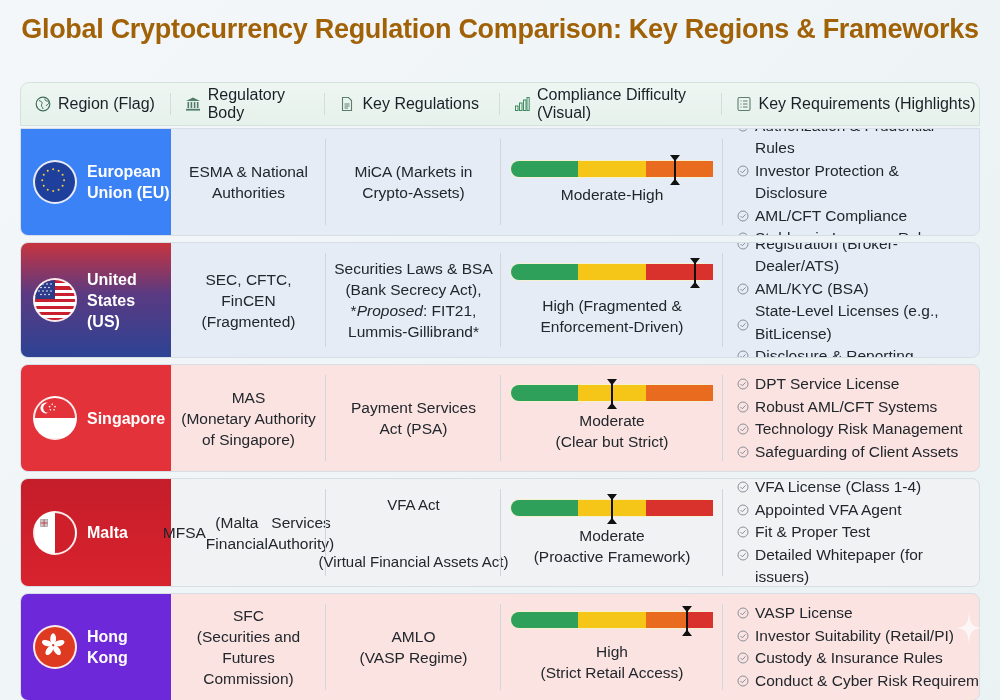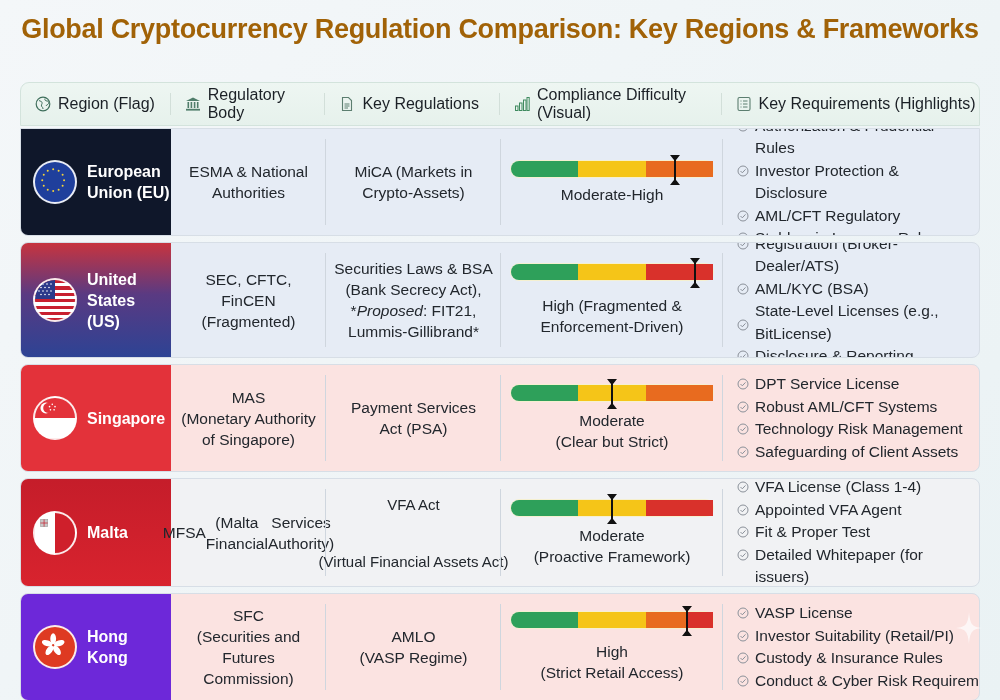--- a/index.html
+++ b/index.html
@@ -127,21 +127,21 @@
     <div class="hcell c5">
       <svg class="hicon" viewBox="0 0 16 16">
           <rect x="2" y="1.5" width="12" height="13" rx="1.5" fill="none" stroke="#5c7e70" stroke-width="1.1"></rect>
           <path d="M4.5 5h1M7 5h4.5M4.5 8h1M7 8h4.5M4.5 11h1M7 11h4.5" stroke="#5c7e70" stroke-width="1"></path>
         </svg>
       <span>Key Requirements (Highlights)</span>
     </div>
   </div>
 
   <div class="row first" style="height:108px; background:#e6ecf5;">
-    <div class="region" style="background:#0f172a;">
+    <div class="region" style="background:#3b82f6;">
       <div class="flag" style="background:#1f3f9c;">
         <svg viewBox="0 0 44 44" width="40" height="40" style="position:absolute;left:0;top:0;">
           <g fill="#f5d33a">
             <circle cx="20" cy="8" r="1.1"></circle>
               <circle cx="26" cy="9.6" r="1.1"></circle>
               <circle cx="30.4" cy="14" r="1.1"></circle>
               <circle cx="32" cy="20" r="1.1"></circle>
               <circle cx="30.4" cy="26" r="1.1"></circle>
               <circle cx="26" cy="30.4" r="1.1"></circle>
               <circle cx="20" cy="32" r="1.1"></circle>
@@ -186,21 +186,21 @@
                 <circle cx="6" cy="6" r="5" fill="none" stroke="#8a9099" stroke-width="1"></circle>
                 <path d="M3.5 6l1.8 1.8 3.2-3.4" fill="none" stroke="#8a9099" stroke-width="1"></path>
               </svg>
               <span>Investor Protection &amp; Disclosure</span>
             </li>
           <li>
               <svg class="chk" viewBox="0 0 12 12">
                 <circle cx="6" cy="6" r="5" fill="none" stroke="#8a9099" stroke-width="1"></circle>
                 <path d="M3.5 6l1.8 1.8 3.2-3.4" fill="none" stroke="#8a9099" stroke-width="1"></path>
               </svg>
-              <span>AML/CFT Regulatory</span>
+              <span>AML/CFT Compliance</span>
             </li>
           <li>
               <svg class="chk" viewBox="0 0 12 12">
                 <circle cx="6" cy="6" r="5" fill="none" stroke="#8a9099" stroke-width="1"></circle>
                 <path d="M3.5 6l1.8 1.8 3.2-3.4" fill="none" stroke="#8a9099" stroke-width="1"></path>
               </svg>
               <span>Stablecoin Issuance Rules</span>
             </li>
         </ul>
       </div>

